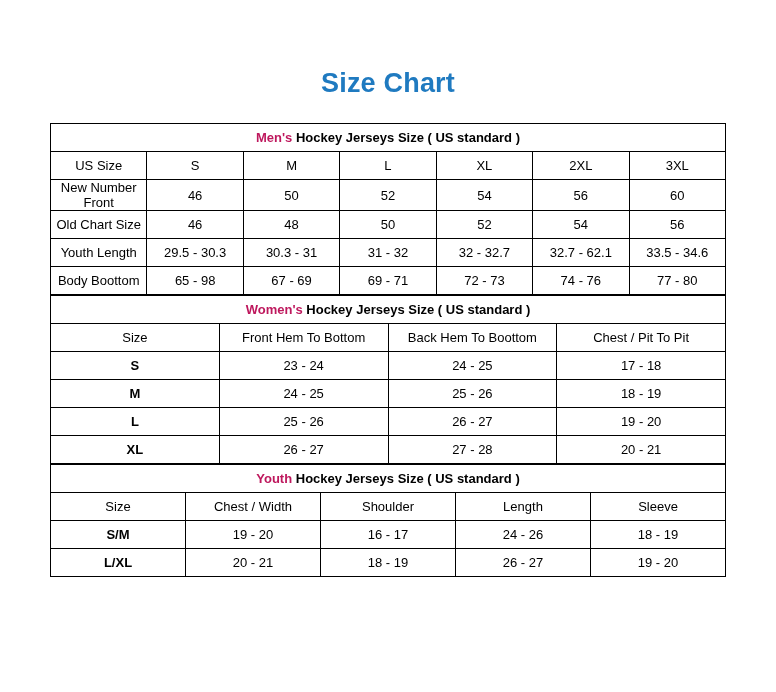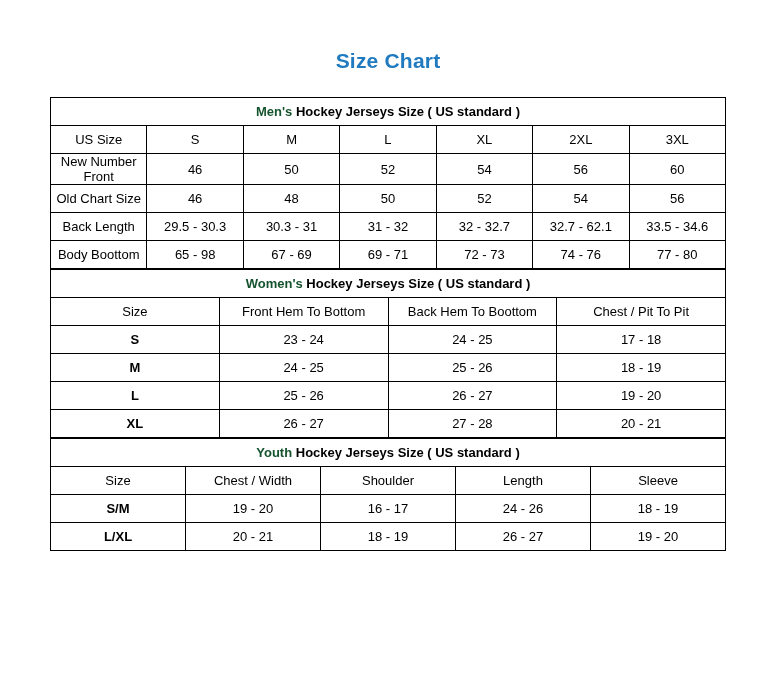--- a/index.html
+++ b/index.html
@@ -16,25 +16,25 @@
   }
   .page {
     width: 776px;
     height: 692px;
     position: relative;
     background: #ffffff;
   }
   .page-title {
     text-align: center;
     color: #1f7ac0;
-    font-size: 21px;
+    font-size: 27px;
     font-weight: bold;
     letter-spacing: 0.2px;
     margin: 0;
-    padding-top: 49px;
+    padding-top: 68px;
   }
   .chart-wrap {
     margin: 0 auto;
     padding-top: 24px;
     width: 676px;
   }
   table.size-table {
     border-collapse: collapse;
     width: 676px;
     table-layout: fixed;
@@ -48,21 +48,21 @@
     padding: 0 2px;
     background: #ffffff;
   }
   td.section-header {
     background: #ffff00;
     font-weight: bold;
     font-size: 14.5px;
     height: 30px;
   }
   td.section-header .accent {
-    color: #14532d;
+    color: #be185d;
   }
   td.col-head {
     font-weight: normal;
   }
   td.row-label {
     font-weight: normal;
   }
   td.row-label-bold {
     font-weight: bold;
   }
@@ -104,21 +104,21 @@
         <tr>
           <td class="row-label">Old Chart Size</td>
           <td>46</td>
           <td>48</td>
           <td>50</td>
           <td>52</td>
           <td>54</td>
           <td>56</td>
         </tr>
         <tr>
-          <td class="row-label">Back Length</td>
+          <td class="row-label">Youth Length</td>
           <td>29.5 - 30.3</td>
           <td>30.3 - 31</td>
           <td>31 - 32</td>
           <td>32 - 32.7</td>
           <td>32.7 - 62.1</td>
           <td>33.5 - 34.6</td>
         </tr>
         <tr>
           <td class="row-label">Body Boottom</td>
           <td>65 - 98</td>

